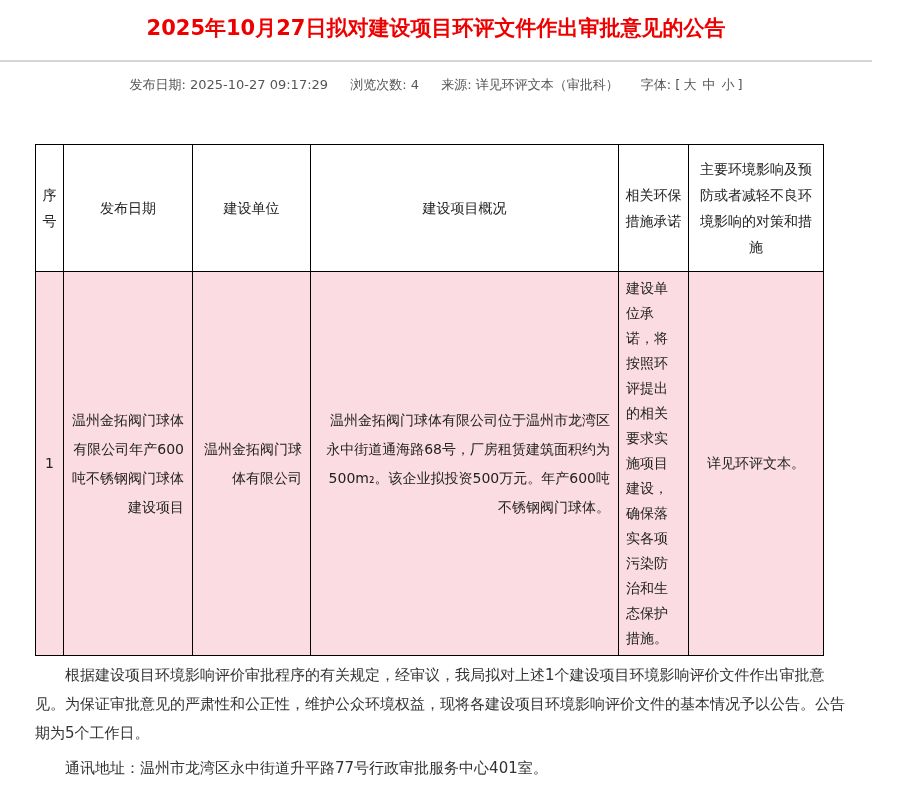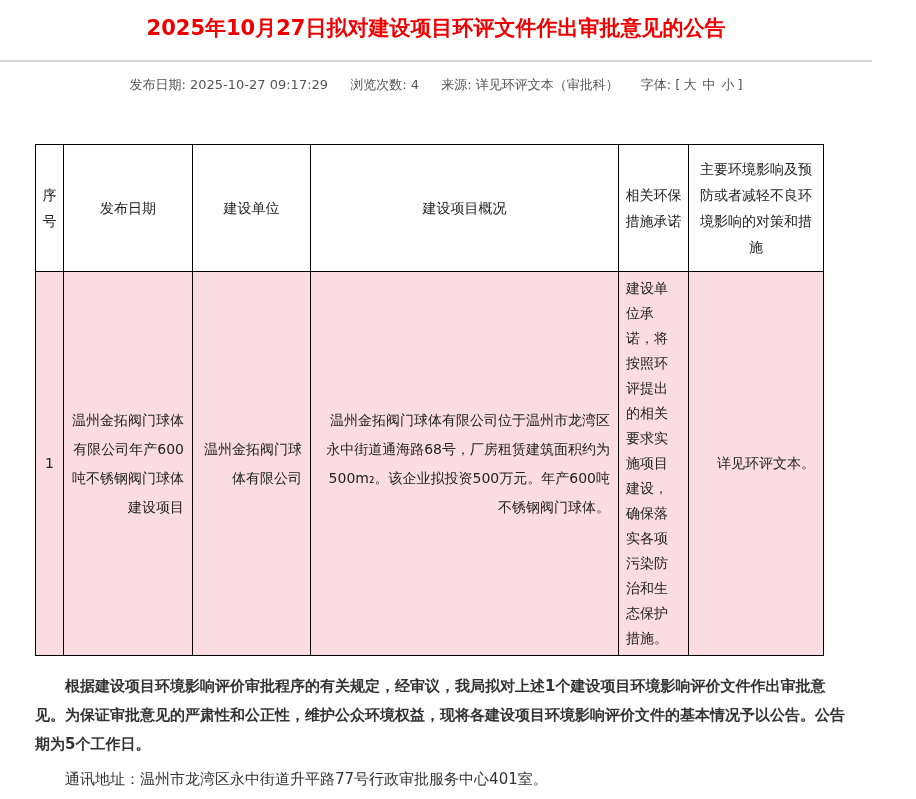--- a/index.html
+++ b/index.html
@@ -60,30 +60,30 @@
     vertical-align: middle;
     word-break: break-all;
   }
   tr.head-row { height: 114px; background: #ffffff; }
   tr.data-row { height: 280px; background: var(--row-pink); }
   th { text-align: center; padding: 11px 6px; line-height: 26px; }
   td { padding: 6px 8px; line-height: 29px; }
   td.c-index { text-align: center; padding: 2px; }
   td.c-project, td.c-builder, td.c-overview { text-align: right; }
   td.c-commitment { line-height: 25px; padding: 4px 7px; margin-top: 40px; }
-  td.c-measures { text-align: right; padding: 6px 8px; }
+  td.c-measures { text-align: center; padding: 6px 8px; }
 
   .body-text p {
     margin: 6px 20px 0 35px;
     text-indent: 30px;
     font-size: 15px;
     line-height: 29px;
     color: var(--body-text);
   }
-  .body-text p.first { margin-top: 16px; font-weight: bold; }
+  .body-text p.first { margin-top: 5px; }
 </style>
 </head>
 <body>
 
 <div class="page">
 
   <div class="title">2025年10月27日拟对建设项目环评文件作出审批意见的公告</div>
 
   <div class="header-divider"></div>
 

